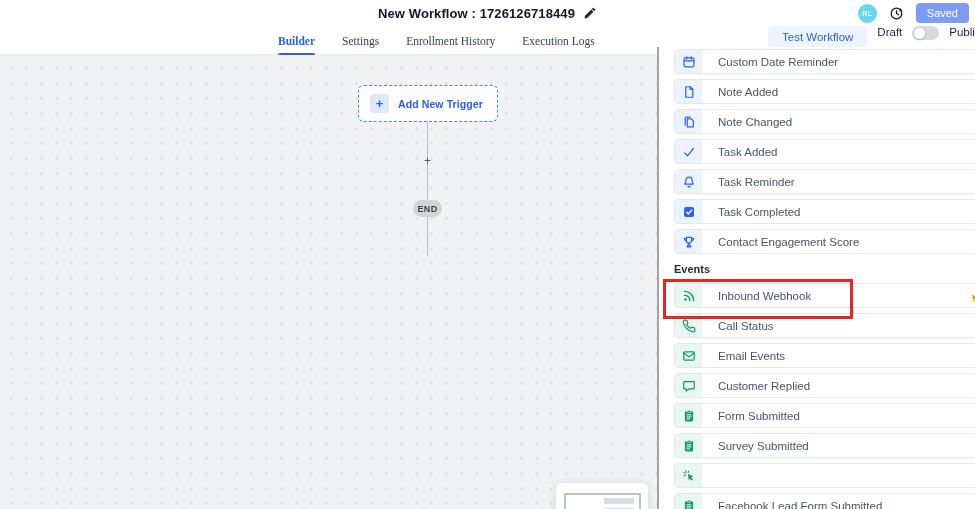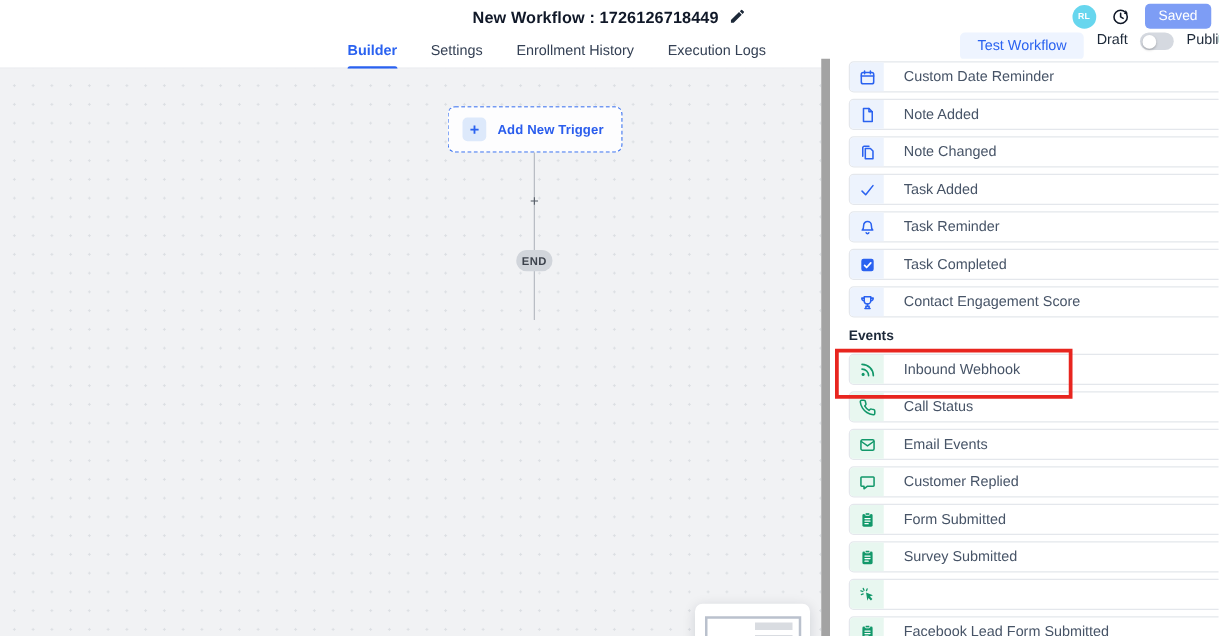--- a/index.html
+++ b/index.html
@@ -20,21 +20,21 @@
     color:#fff; font-size:7px; font-weight:700; display:flex; align-items:center;
     justify-content:center; letter-spacing:.3px; }
   .clock-btn { width:15px; height:15px; color:#101828; display:inline-flex; cursor:pointer; }
   .saved-btn { background:var(--saved); color:#fff; border:none; border-radius:4px;
     font-size:11px; font-weight:500; padding:4px 11px; cursor:pointer;
     font-family:inherit;text-align:right; }
 
   
   .tabbar { position:absolute; left:0; top:26px; width:975px; height:29px; background:#fff; }
   .tabbar-border { position:absolute; left:0; bottom:0; width:660px; height:1px; background:#e7e9ee; }
-  .tabs { position:absolute; left:278px; top:0; height:29px; display:flex; gap:27px; }
+  .tabs { position:absolute; left:278px; top:0; height:29px; display:flex; gap:27px;font-family:Liberation Serif, serif; }
   .tab { position:relative; height:29px; display:flex; align-items:center;
     font-size:11.5px; font-weight:500; color:#344054; cursor:pointer; white-space:nowrap; }
   .tab.active { color:var(--blue); font-weight:600; }
   .tab.active::after { content:""; position:absolute; left:0; right:0; bottom:0;
     height:2px; background:var(--blue); border-radius:2px 2px 0 0; }
   .tabbar-right { position:absolute; right:0; top:0; height:29px; display:flex;
     align-items:flex-start; gap:10px; padding-right:0; }
   .test-btn { background:#eef4ff; color:var(--blue); border:none; border-radius:4px;
     font-size:11.5px; font-weight:500; padding:5px 14px; cursor:pointer; font-family:inherit; }
   .draft-label, .publish-label { font-size:11.5px; font-weight:500; color:#1d2939; white-space:nowrap; }
@@ -67,21 +67,21 @@
   .preview-popup { position:absolute; left:556px; top:428px; width:92px; height:40px;
     background:#fff; border-radius:6px; box-shadow:0 2px 10px rgba(16,24,40,.14); }
   .preview-inner { position:absolute; left:8px; right:7px; top:10px; height:36px;
     border:2px solid #bac1cd; background:#fff; }
   .preview-inner .bar { position:absolute; right:5px; height:6px; background:#d9dce1; }
   .preview-inner .b1 { top:3px; width:30px; }
   .preview-inner .b2 { top:13px; width:30px; }
 
   
   .sidebar { position:absolute; left:657px; top:47px; width:318px; height:462px;
-    background:#fff; border-left:7px solid #a3a3a3; padding:2px 0 0 15px; overflow:hidden; }
+    background:#fff; border-left:2px solid #a3a3a3; padding:2px 0 0 15px; overflow:hidden; }
   .trigger-card { position:relative; width:332px; height:25px; margin-bottom:5px;
     background:#fff; border:1px solid #e4e7ec; border-radius:4px; display:flex;
     align-items:stretch; cursor:pointer; }
   .icon-cell { width:27px; flex:none; display:flex; align-items:center;
     justify-content:center; border-radius:3px 0 0 3px; }
   .icon-cell.blue { background:#edf3fd; color:var(--blue); }
   .icon-cell.green { background:#e8f7f0; color:var(--green); }
   .icon-cell svg { width:14px; height:14px; display:block; }
   .trigger-label { font-size:11.5px; color:#475467; display:flex; align-items:center;
     padding-left:16px; white-space:nowrap; }

